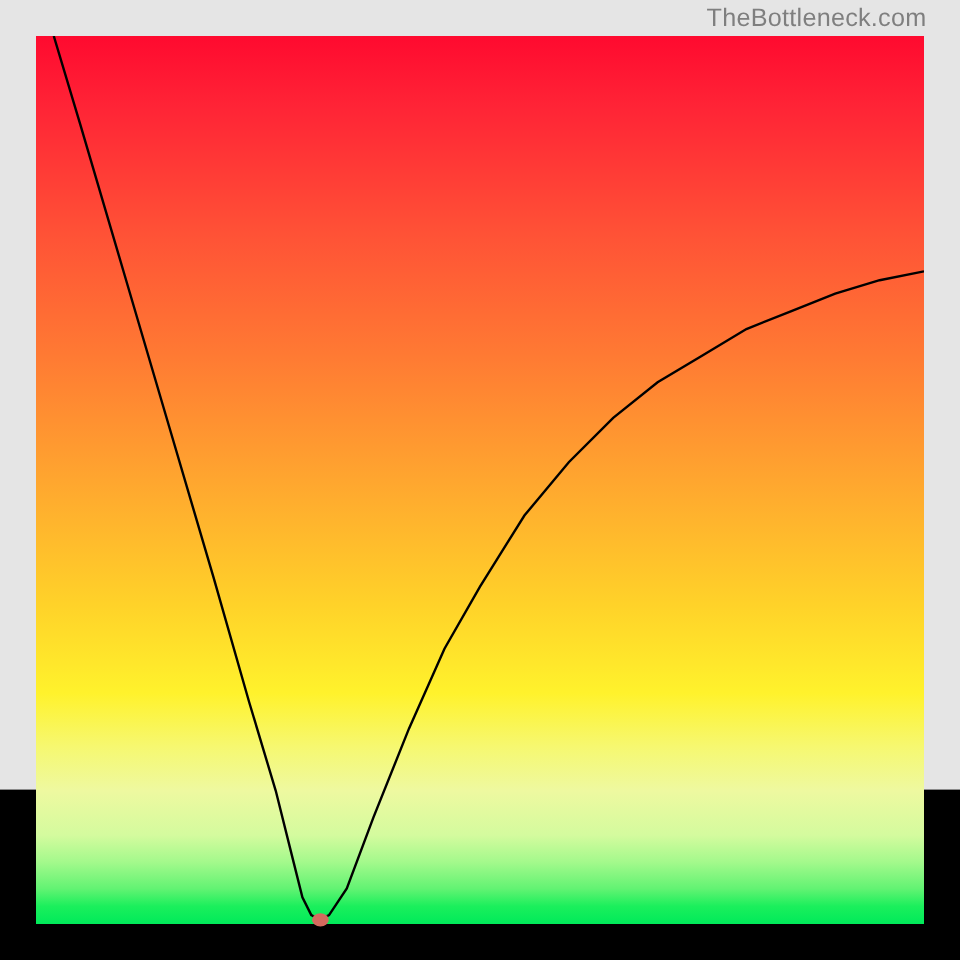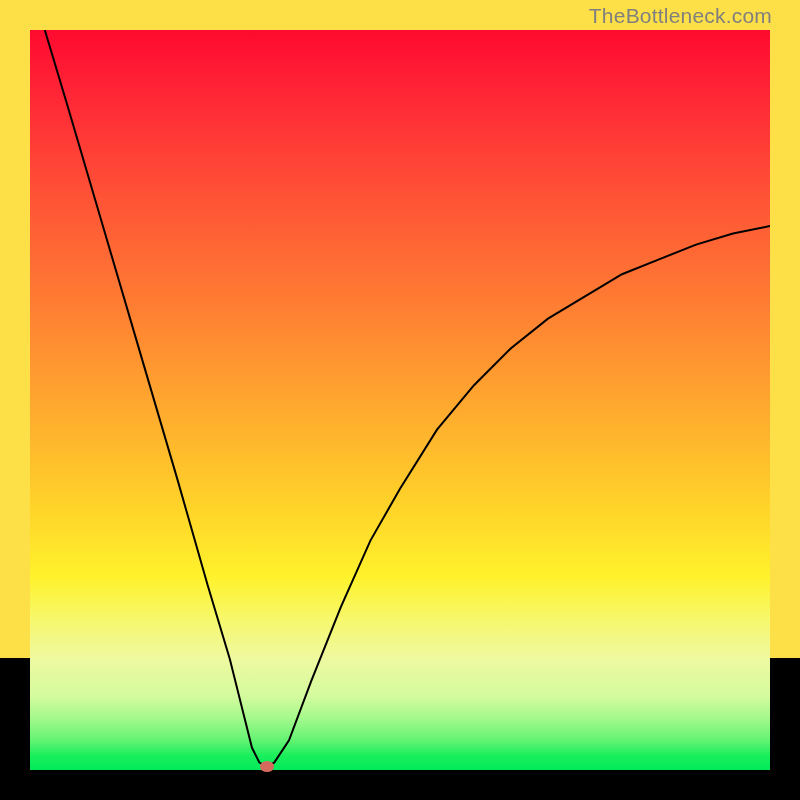--- a/index.html
+++ b/index.html
@@ -9,21 +9,21 @@
     height: 800px;
     background: #000;
     overflow: hidden;
     font-family: Arial, Helvetica, sans-serif;
   }
   .frame {
     position: absolute;
     left: 0; top: 0;
     width: 800px;
     height: 658px;
-    background: #fde047;
+    background: #e5e5e5;
   }
   .plot {
     position: absolute;
     left: 30px;
     top: 30px;
     width: 740px;
     height: 740px;
     
     background: linear-gradient(
       to bottom,

